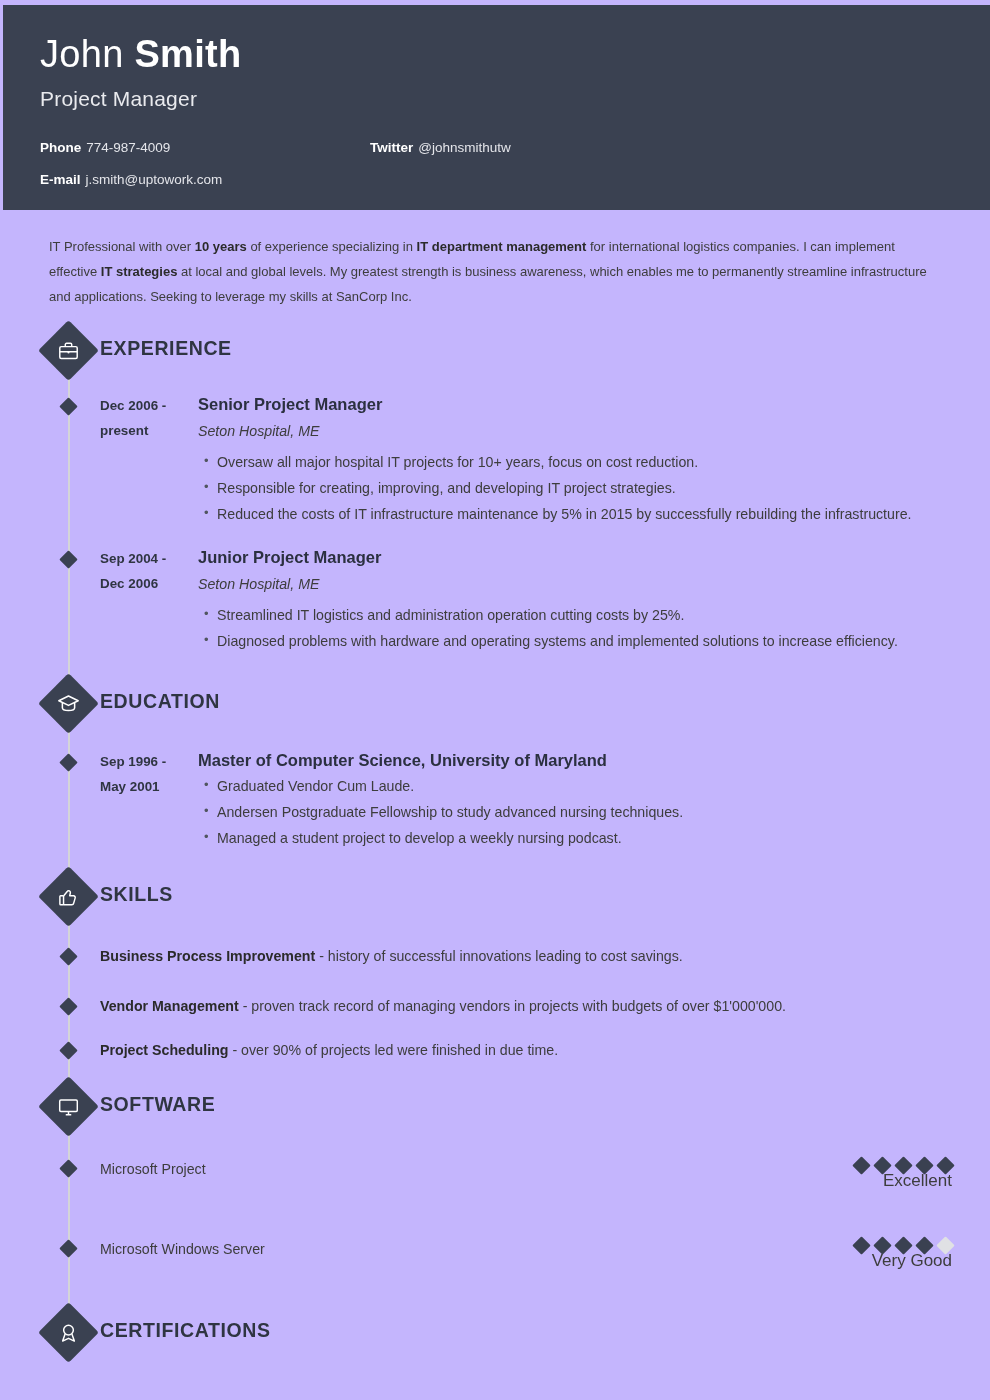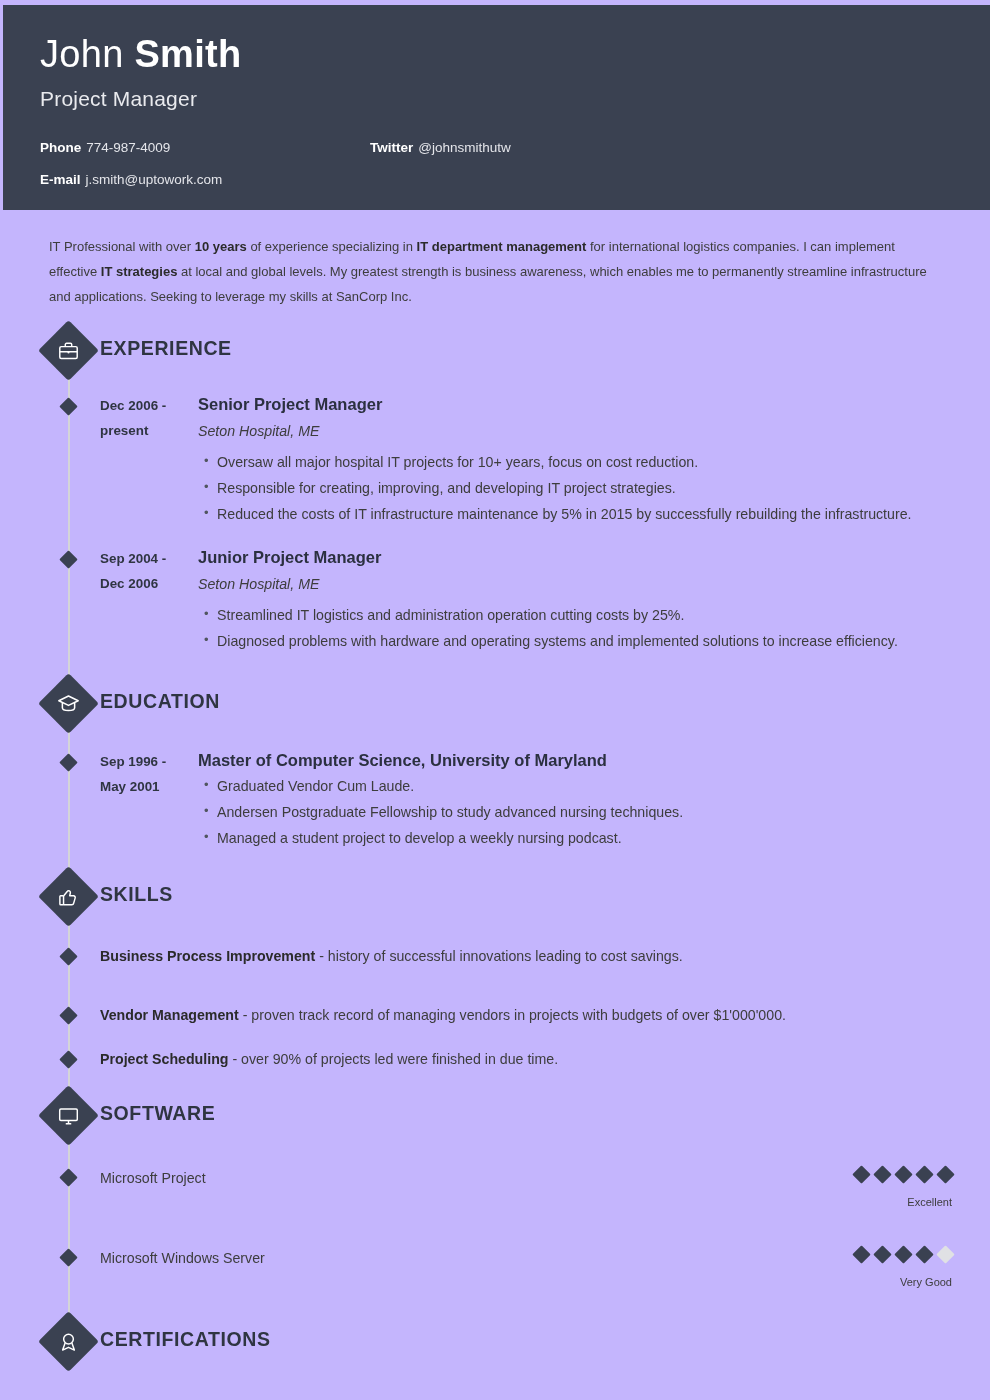--- a/index.html
+++ b/index.html
@@ -224,23 +224,22 @@
     width: 13px;
     height: 13px;
     background: #3a4151;
     transform: rotate(45deg);
     margin-left: 8px;
     border-radius: 1px;
     vertical-align: middle;
   }
   .rating .dot.off { background: #e0e1e4; }
   .rating .rating-label {
-    font-size: 11px;
-    color: #3d3d3d;
-    margin-top: 12px;
+    font-size: 17px;
+    color: #3d3d3d;
     line-height: 16px;
   }
 
   .sec-spacer-lg { height: 26px; }
   .sec-spacer-md { height: 22px; }
 </style>
 </head>
 <body>
 
 <div class="page">
@@ -363,21 +362,21 @@
             <rect x="2.6" y="10.3" width="4" height="9.9" rx="0.9"></rect>
           </svg>
         </div>
         <div class="sec-title">SKILLS</div>
       </div>
 
       <div class="skill-row">
         <div class="bullet-diamond" style="top:5px;"></div>
         <b>Business Process Improvement</b><span> - history of successful innovations leading to cost savings.</span>
       </div>
-      <div class="skill-row" style="margin-top:37px;">
+      <div class="skill-row" style="margin-top:28px;">
         <div class="bullet-diamond" style="top:5px;"></div>
         <b>Vendor Management</b><span> - proven track record of managing vendors in projects with budgets of over $1'000'000.</span>
       </div>
       <div class="skill-row" style="margin-top:22px;">
         <div class="bullet-diamond" style="top:5px;"></div>
         <b>Project Scheduling</b><span> - over 90% of projects led were finished in due time.</span>
       </div>
     </div>
 
     <div class="sec-spacer-md"></div>

